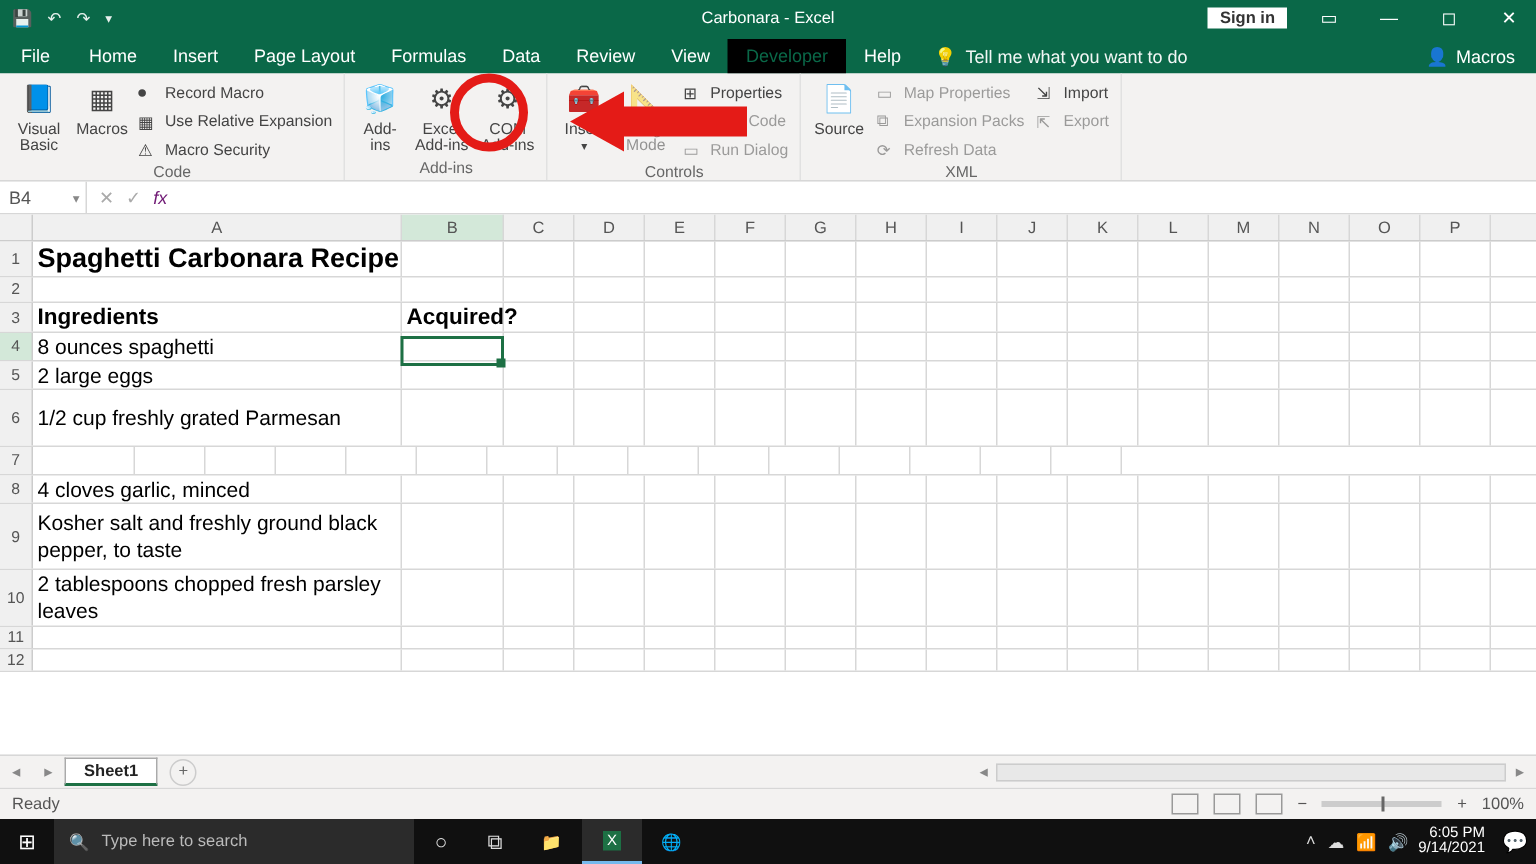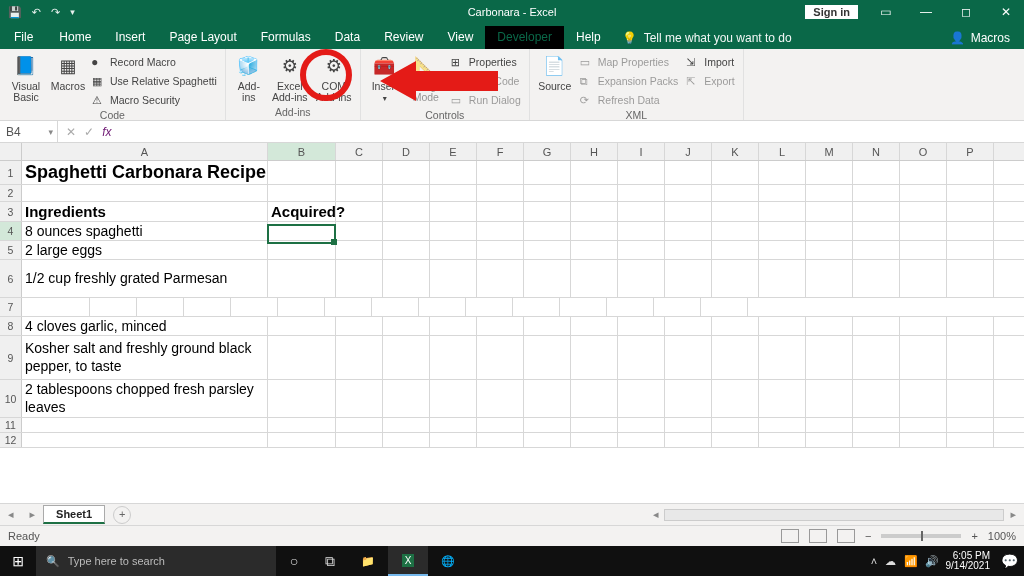--- a/index.html
+++ b/index.html
@@ -158,21 +158,21 @@
         <div class="ic">▦</div>
         <div class="t">Macros</div>
       </div>
       <div class="stack" style="padding-top:2px">
         <div class="smallbtn">
             <span class="ic">⏺</span>
             <span>Record Macro</span>
           </div>
         <div class="smallbtn">
             <span class="ic">▦</span>
-            <span>Use Relative Spaghetti</span>
+            <span>Use Relative Expansion</span>
           </div>
         <div class="smallbtn">
             <span class="ic">⚠</span>
             <span>Macro Security</span>
           </div>
       </div>
     </div>
     <div class="lbl">Code</div>
   </div>
 

